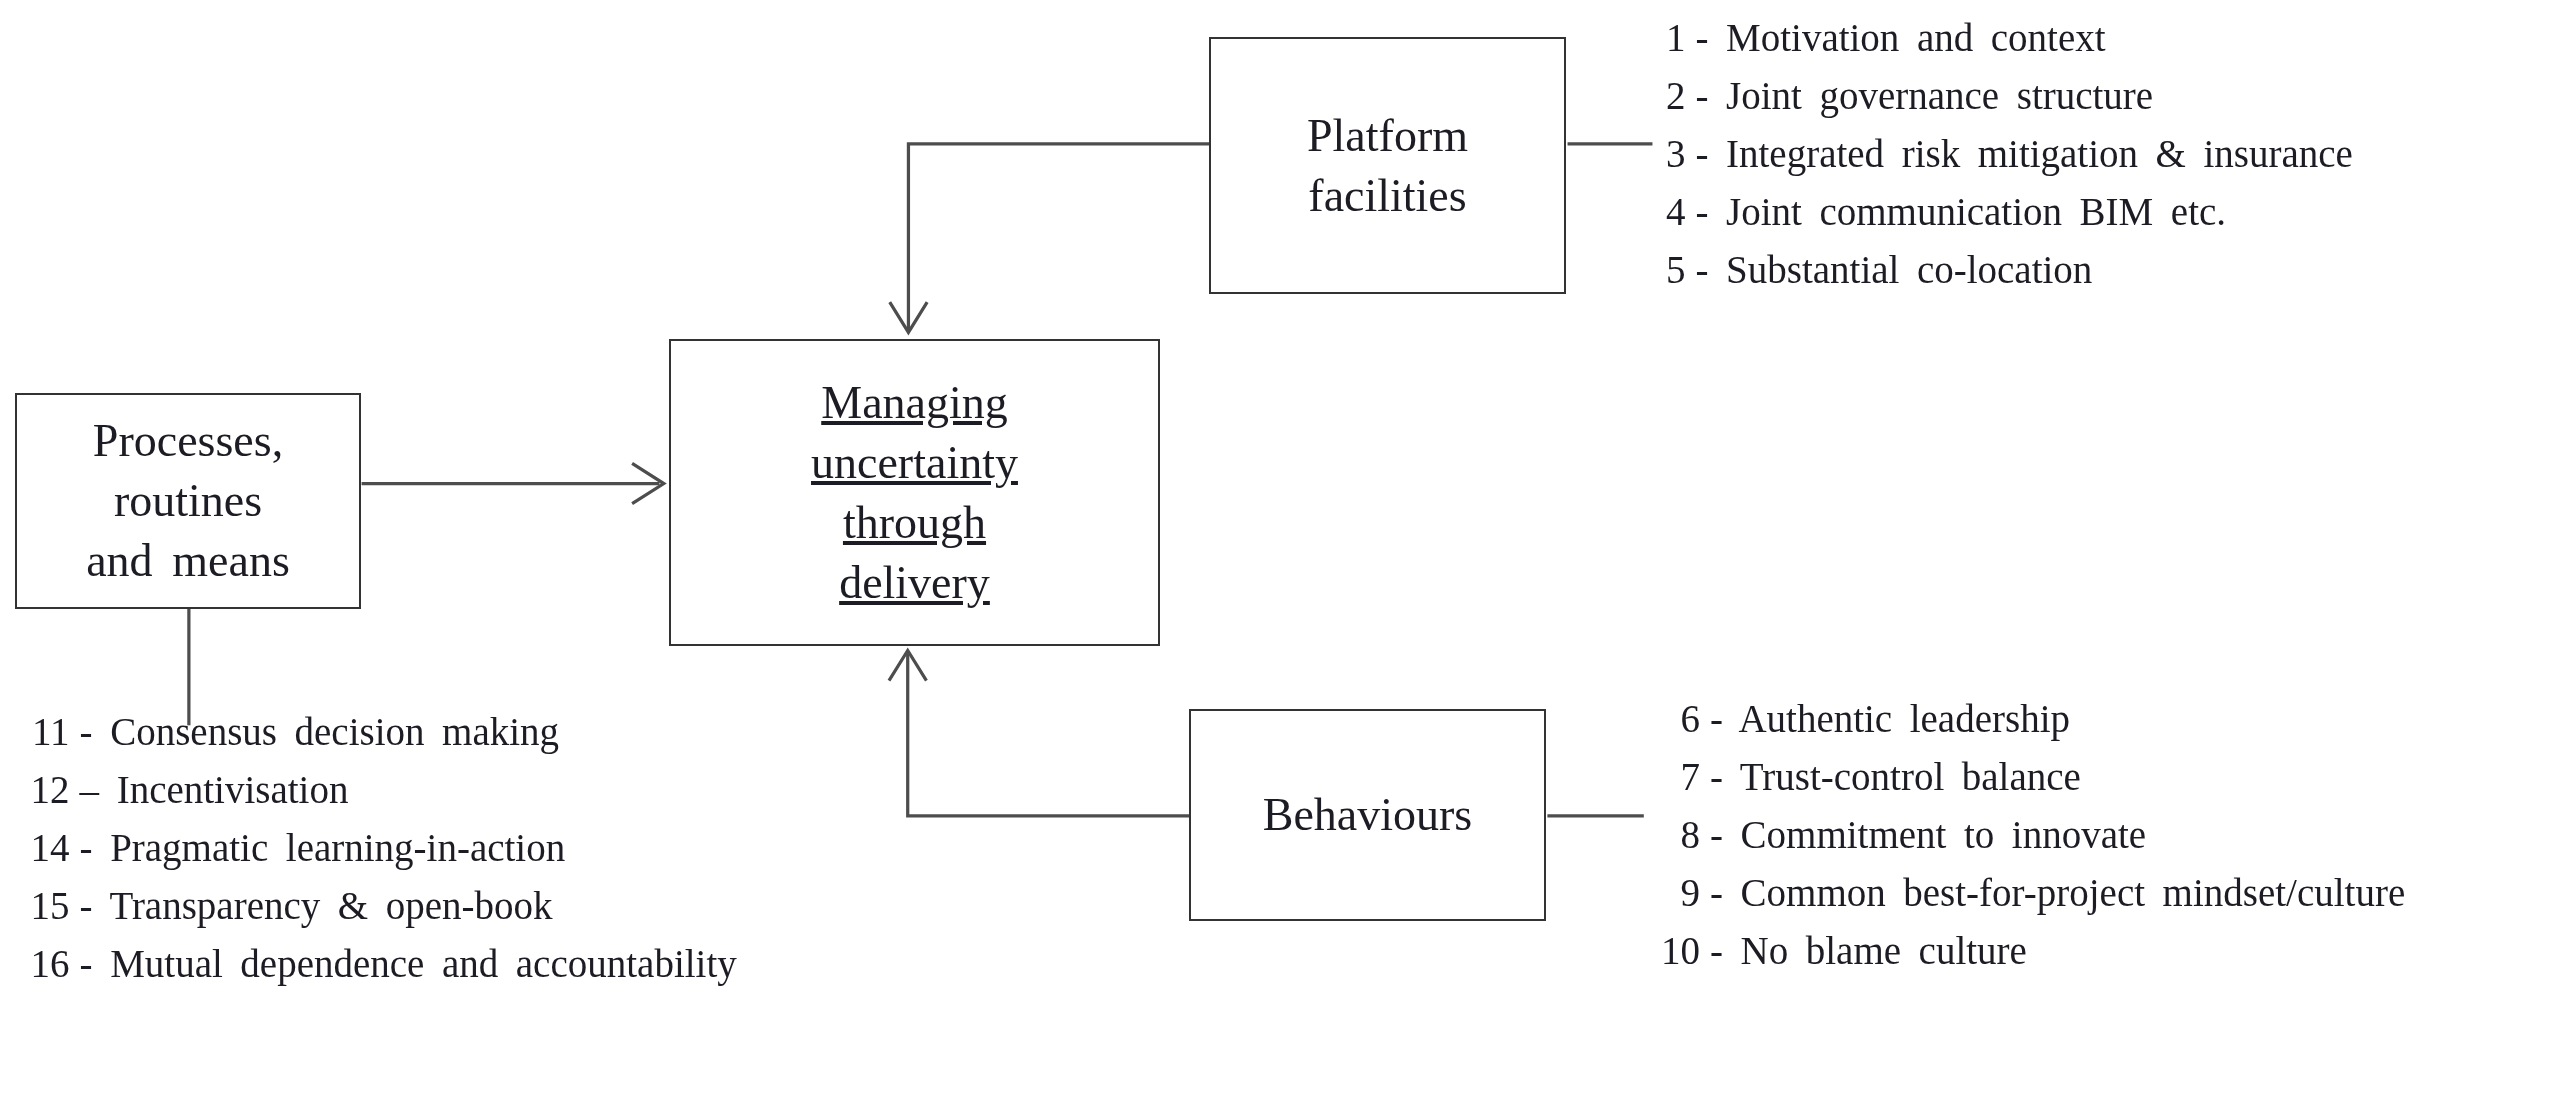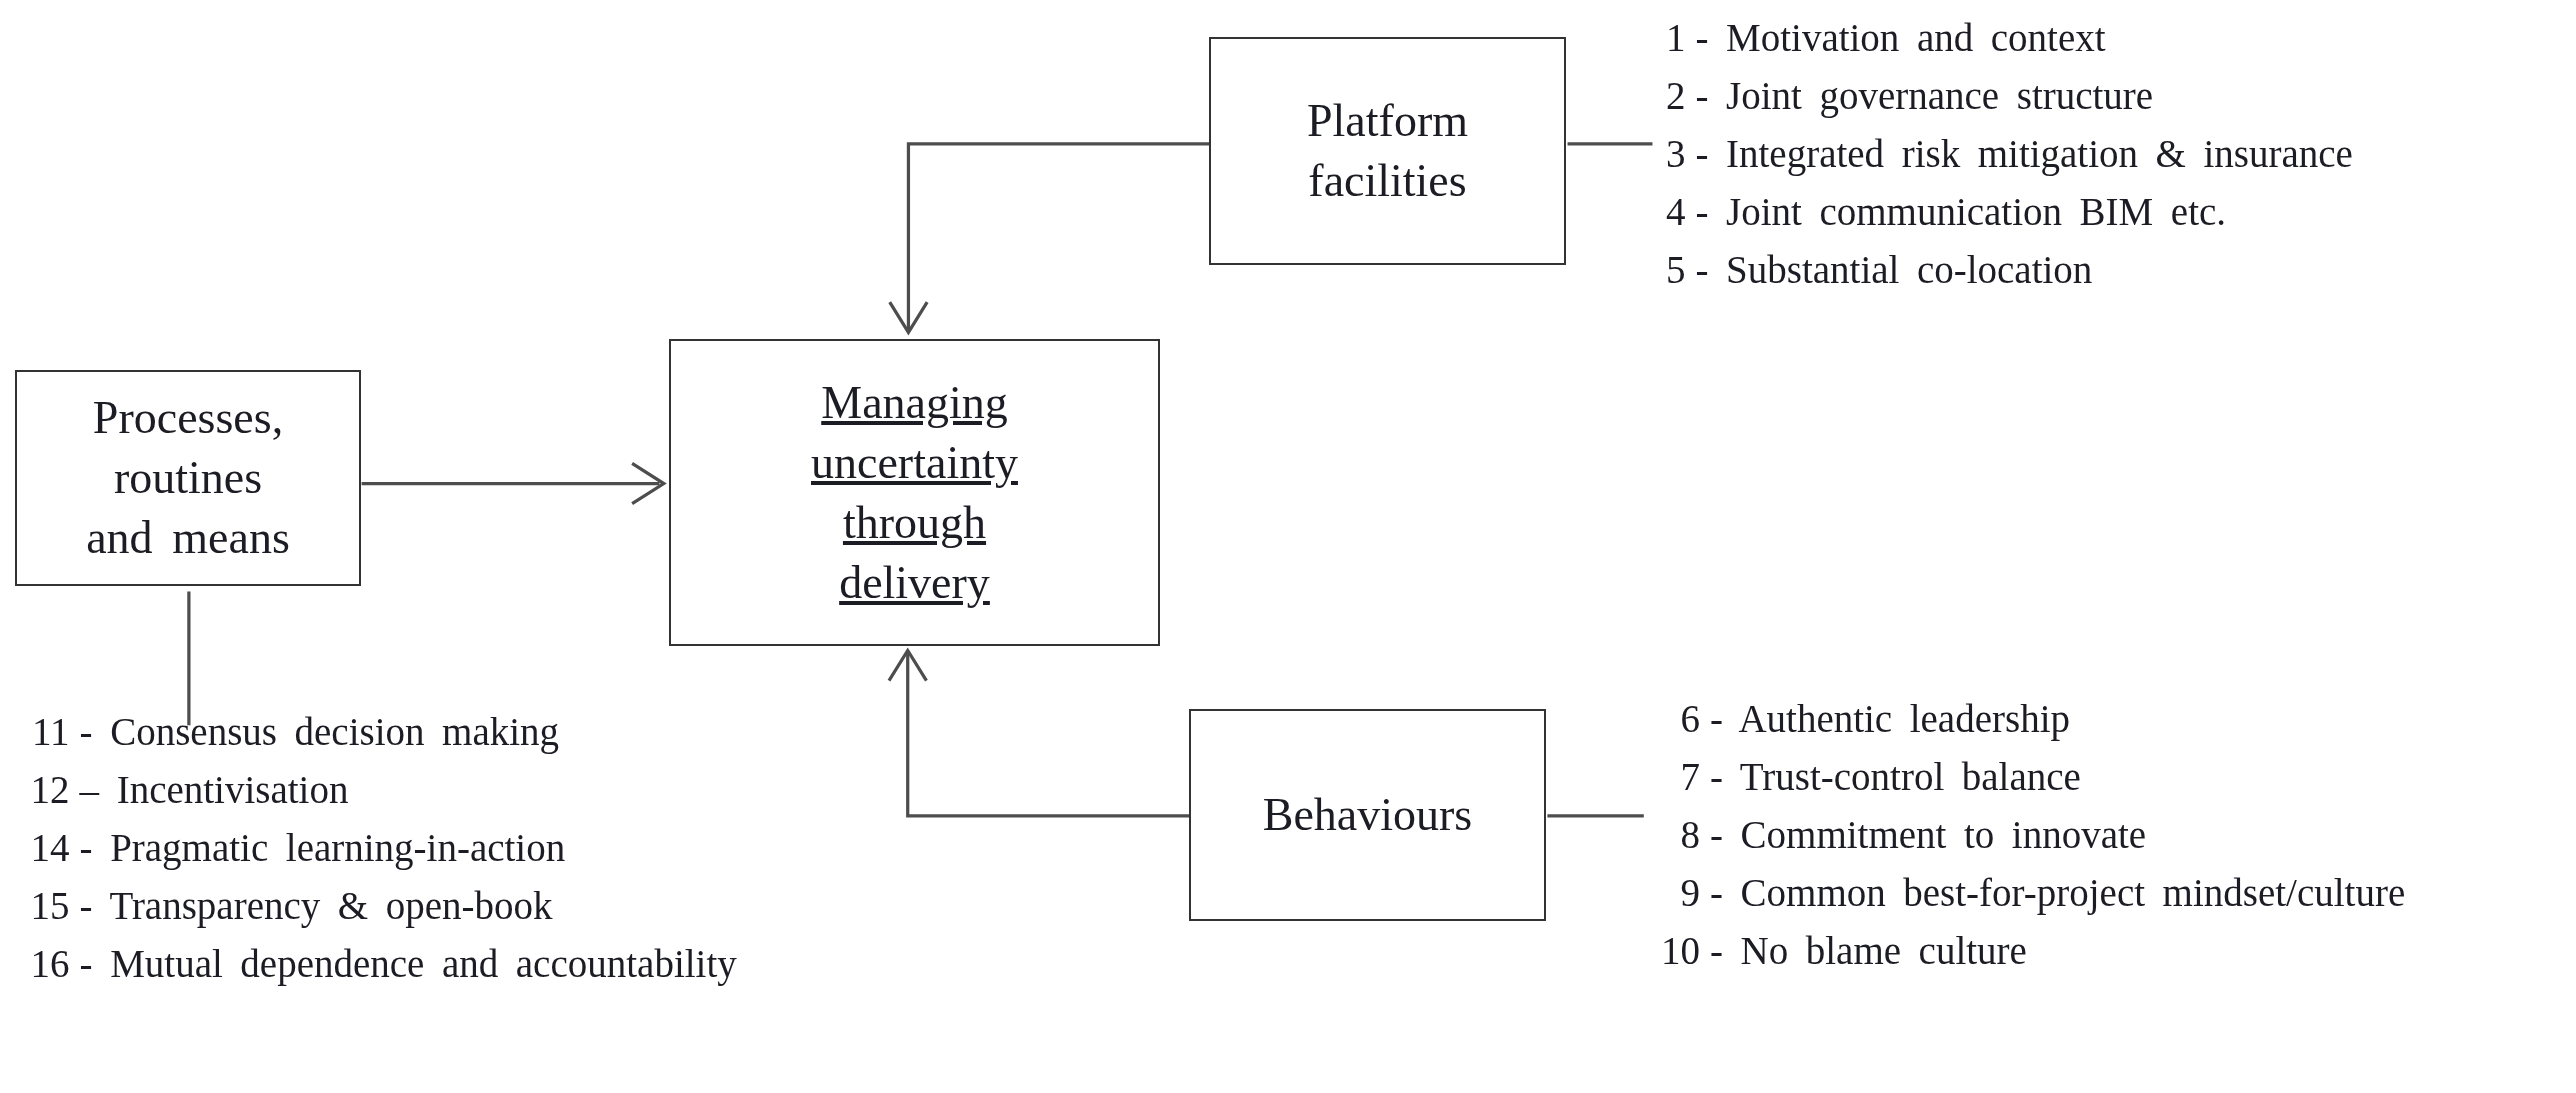--- a/index.html
+++ b/index.html
@@ -16,23 +16,23 @@
     fill:none;stroke:var(--line,#4d4d4d);stroke-width:4.5px;
   }
   .box{
     position:absolute;box-sizing:border-box;
     border:2.9px solid var(--border,#333333);
     background:#ffffff;
     display:flex;flex-direction:column;justify-content:center;align-items:center;
     text-align:center;
     font-size:46px;line-height:60px;word-spacing:0.18em;
   }
-  #box-platform  {left:1209px;top:37px;  width:357px;height:228px;}
+  #box-platform  {left:1209px;top:37px;  width:357px;height:257px;}
   #box-central   {left:669px; top:339px; width:491px;height:307px;text-decoration:underline;}
-  #box-processes {left:15px;  top:370px; width:346px;height:216px;}
+  #box-processes {left:15px;  top:393px; width:346px;height:216px;}
   #box-behaviours{left:1189px;top:709px; width:357px;height:212px;}
   .list{position:absolute;font-size:39px;line-height:58px;word-spacing:0.2em;white-space:nowrap;}
   .row{display:flex;}
   .row .num{display:inline-block;text-align:right;}
   .row .rest{margin-left:10px;}
   #list-platform  {left:1661px;top:8.6px;}
   #list-platform .num{width:24.5px;}
   #list-behaviours{left:1655px;top:690px;}
   #list-behaviours .num{width:45px;}
   #list-processes {left:21.6px;top:703px;}

